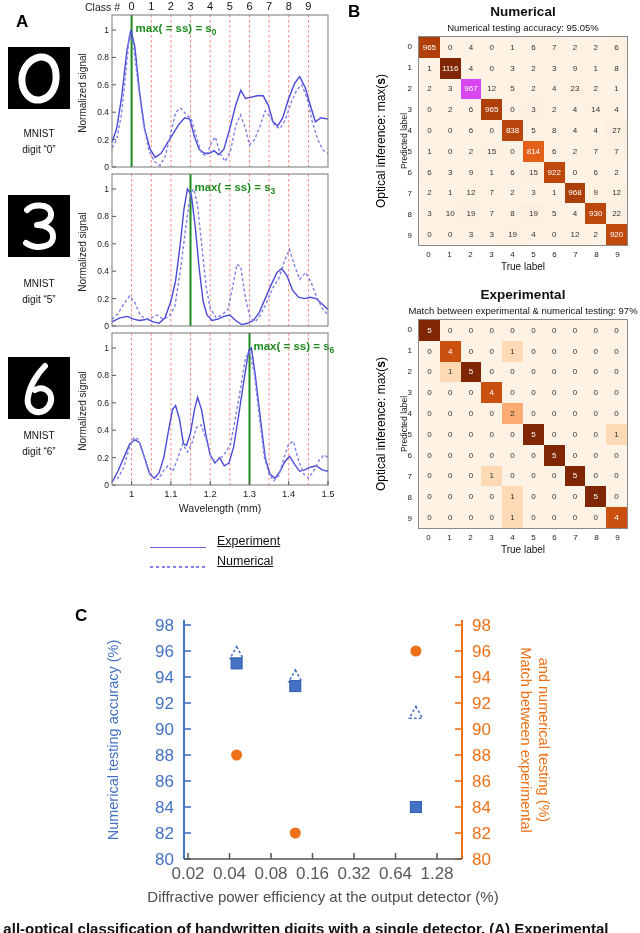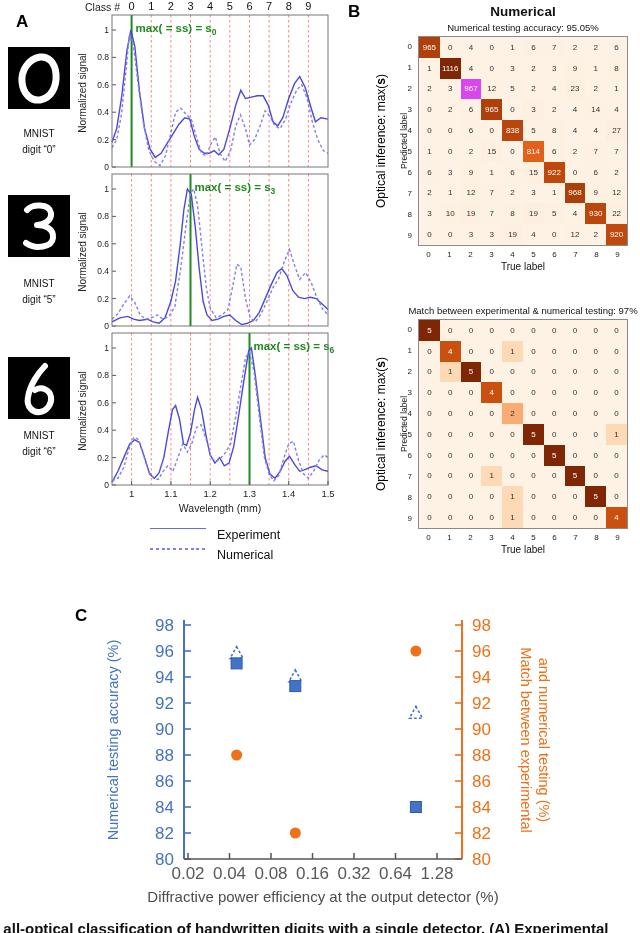--- a/index.html
+++ b/index.html
@@ -2,21 +2,21 @@
 <html><head>
 <meta charset="utf-8">
 <style>
   html,body{margin:0;padding:0;background:#fff;}
   .page{position:relative;width:640px;height:933px;background:#fff;overflow:hidden;
         font-family:"Liberation Sans","DejaVu Sans",sans-serif;color:#111;}
   .abs{position:absolute;}
   .panel-label{font-size:17px;font-weight:bold;color:#000;}
   .mnist-tile{width:62px;height:62px;background:#000;}
   .mnist-caption{width:78px;text-align:center;font-size:10px;line-height:16px;color:#111;}
-  .legend-row{display:flex;align-items:flex-start;height:20px;}
+  .legend-row{display:flex;align-items:flex-end;height:20px;text-decoration:underline;}
   .legend-sample{width:56px;margin-right:11px;flex:none;}
   .ls-exp{height:0;border-top:1.5px solid #6a6ae0;}
   .ls-num{height:2px;background:repeating-linear-gradient(90deg,#8080e8 0 3px,transparent 3px 5.8px);}
   .ls-cor{height:0;border-top:2.5px solid #1e8a1e;}
   .legend-label{font-size:12.5px;color:#111;}
   .matrix-block{position:absolute;left:348px;width:292px;height:280px;}
   .m-title{position:absolute;left:70px;top:4px;width:210px;text-align:center;font-size:13.5px;font-weight:bold;}
   .m-sub{position:absolute;left:55px;top:22px;width:240px;text-align:center;font-size:9.5px;color:#111;}
   .m-sub b{font-weight:normal;}
   .m-grid{position:absolute;left:70px;top:36px;width:210px;height:210px;border:1px solid #8a8a8a;
@@ -324,20 +324,21 @@
         <div style="left: 175px;">5</div>
         <div style="left: 196px;">6</div>
         <div style="left: 217px;">7</div>
         <div style="left: 238px;">8</div>
         <div style="left: 259px;">9</div>
       </div>
     <div class="m-xlabel">True label</div>
   </div>
 
   <div class="matrix-block" style="top:283px;">
+    <div class="m-title">Experimental</div>
     <div class="m-sub"><span>Match between experimental &amp; numerical testing: </span><b>97%</b></div>
     <div class="m-ylabel-outer"><span>Optical inference: max(</span><b>s</b><span>)</span></div>
     <div class="m-ylabel-inner">Predicted label</div>
     <div class="m-grid">
         <div class="m-cell" style="background: rgb(127, 39, 4); color: rgb(255, 255, 255);">5</div>
         <div class="m-cell" style="background: rgb(253, 242, 228); color: rgb(51, 51, 51);">0</div>
         <div class="m-cell" style="background: rgb(253, 242, 228); color: rgb(51, 51, 51);">0</div>
         <div class="m-cell" style="background: rgb(253, 242, 228); color: rgb(51, 51, 51);">0</div>
         <div class="m-cell" style="background: rgb(253, 242, 228); color: rgb(51, 51, 51);">0</div>
         <div class="m-cell" style="background: rgb(253, 242, 228); color: rgb(51, 51, 51);">0</div>

